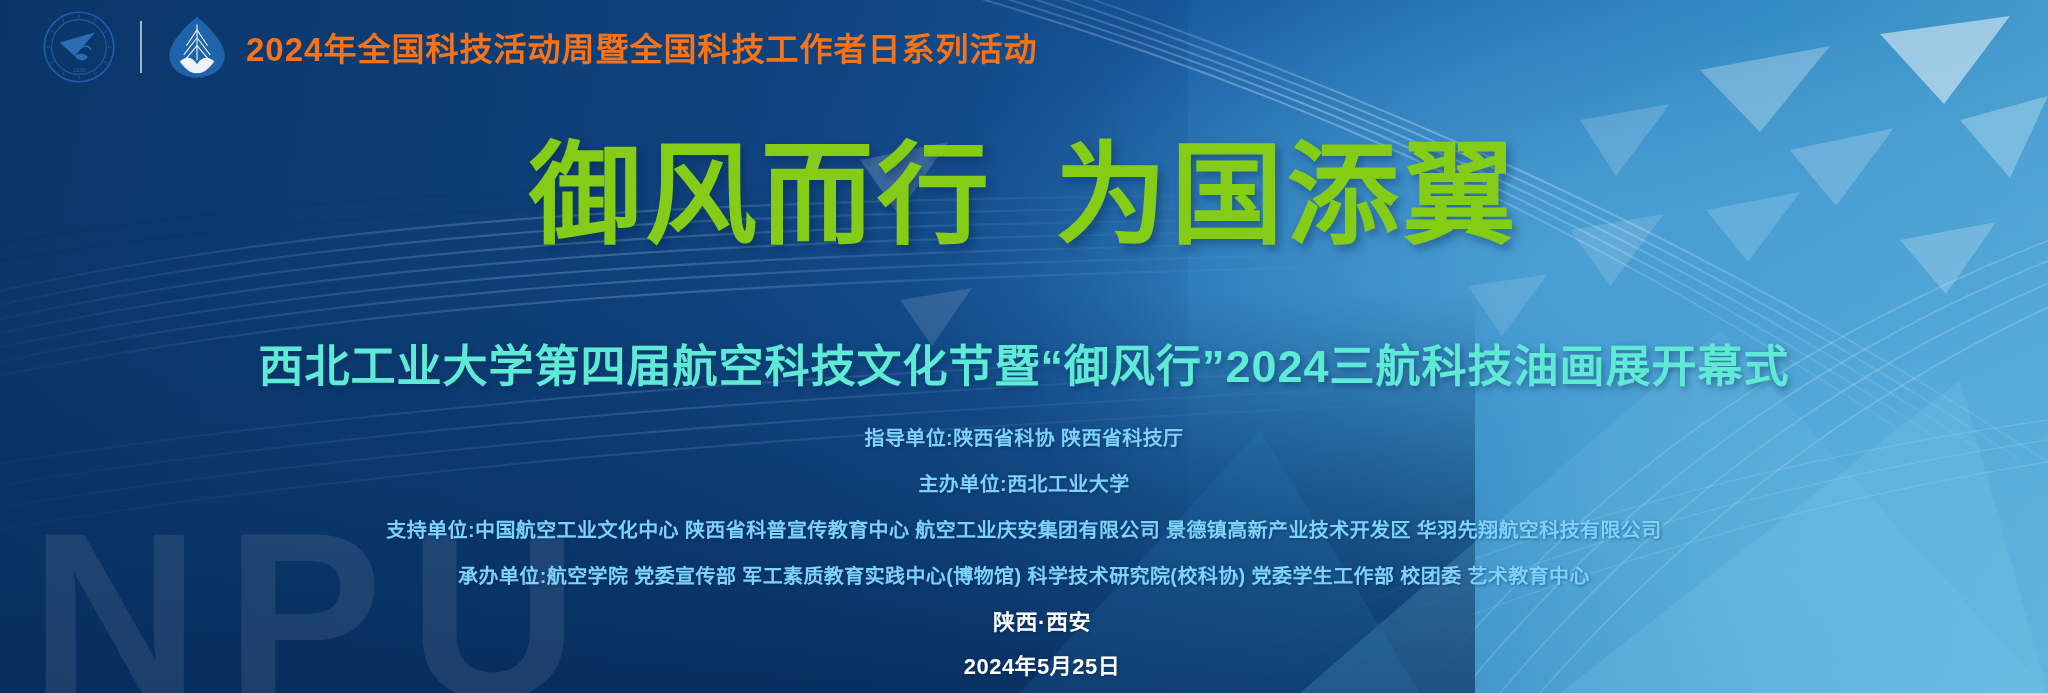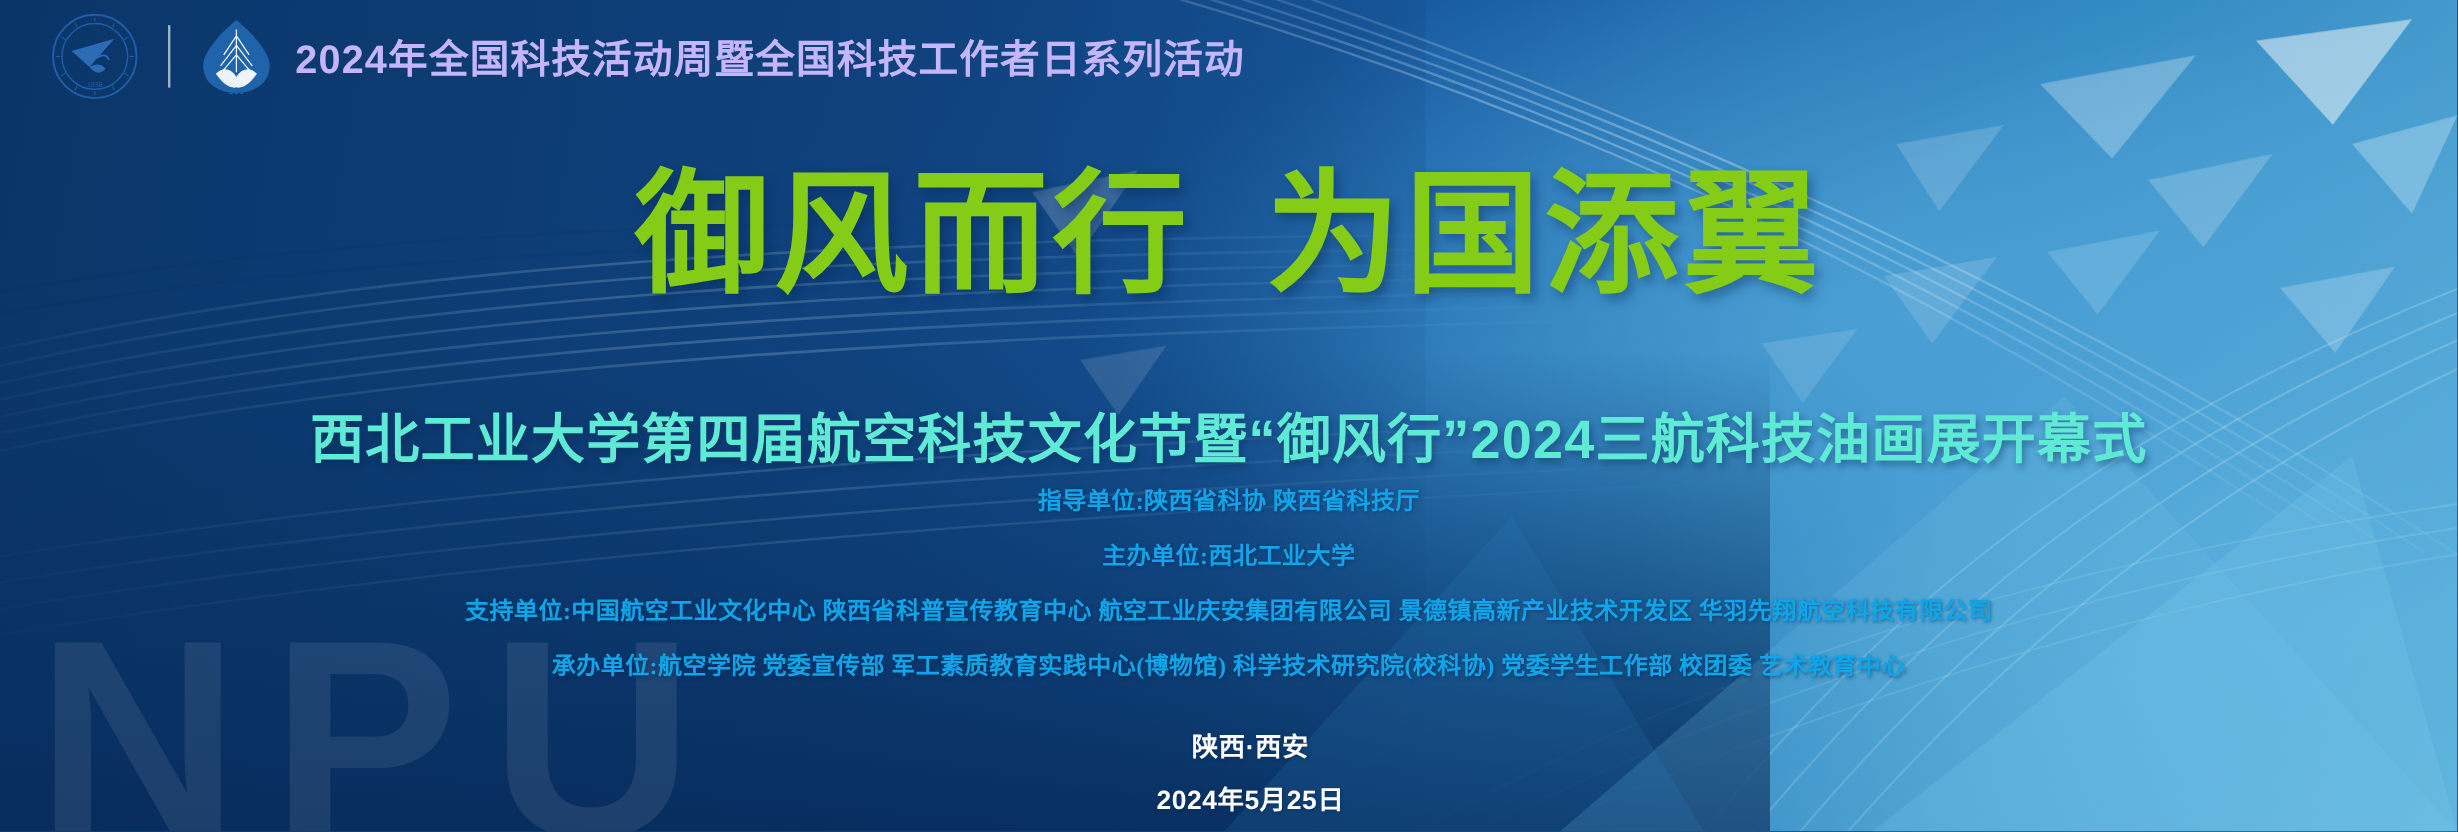--- a/index.html
+++ b/index.html
@@ -64,21 +64,21 @@
   .divider-bar {
     width: 2px; height: 52px;
     background: #9ab4cc;
     margin: 0 22px 0 24px;
     flex: 0 0 auto;
   }
   .week-mark { width: 66px; height: 66px; flex: 0 0 auto; margin-right: 16px; }
   .header-title {
     font-size: 33px;
     font-weight: 700;
-    color: #c4b5fd;
+    color: #f97316;
     letter-spacing: 1px;
     white-space: nowrap;
     font-family: "Liberation Sans", "DejaVu Sans", sans-serif;
   }
 
   
   .main-title {
     position: absolute;
     top: 130px; left: 0; width: 100%;
     text-align: center;
@@ -103,25 +103,24 @@
     color: #5eead4;
     letter-spacing: 1px;
     white-space: nowrap;
     text-shadow: 2px 3px 6px rgba(6,38,80,0.42);
     font-family: "Liberation Sans", "DejaVu Sans", sans-serif;
   }
 
   
   .credits {
     position: absolute;
-    top: 408px; left: 0; width: 100%;
+    top: 428px; left: 0; width: 100%;
     text-align: center;
     z-index: 7;
-    color: #0ea5e9;
-    font-family: Liberation Serif, serif;
+    color: #7dd3fc;
   }
   .credit-line {
     font-size: 20px;
     font-weight: 700;
     letter-spacing: 0.4px;
     line-height: 1;
     white-space: nowrap;
     text-shadow: 1px 1px 3px rgba(6,38,80,0.5);
   }
   .credit-line + .credit-line { margin-top: 26px; text-align: center; }

